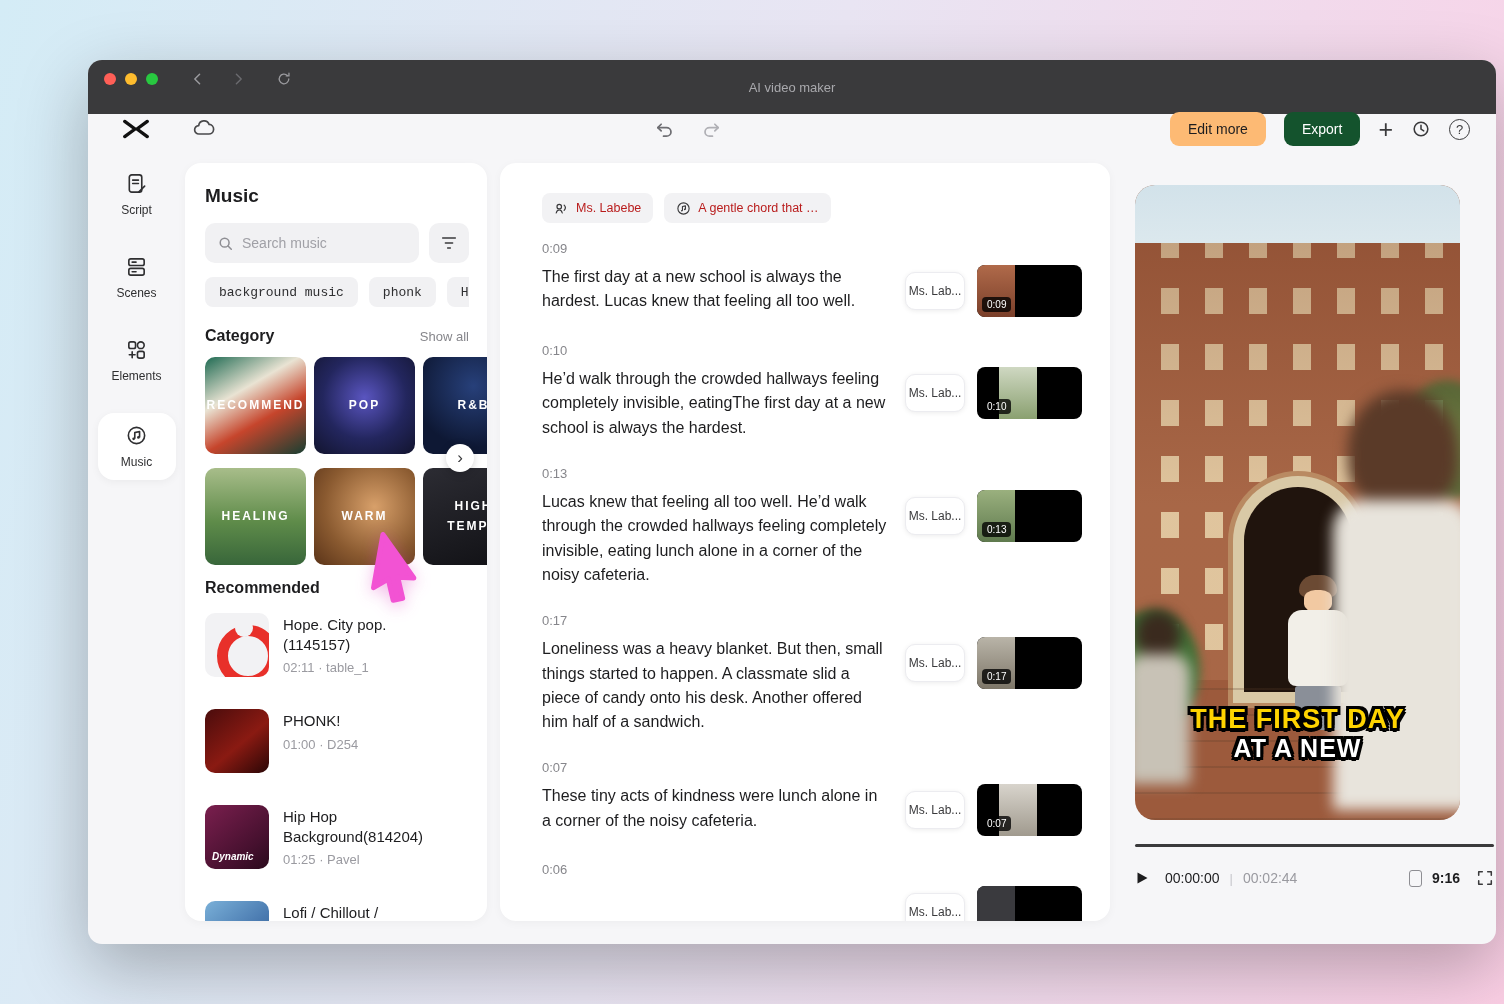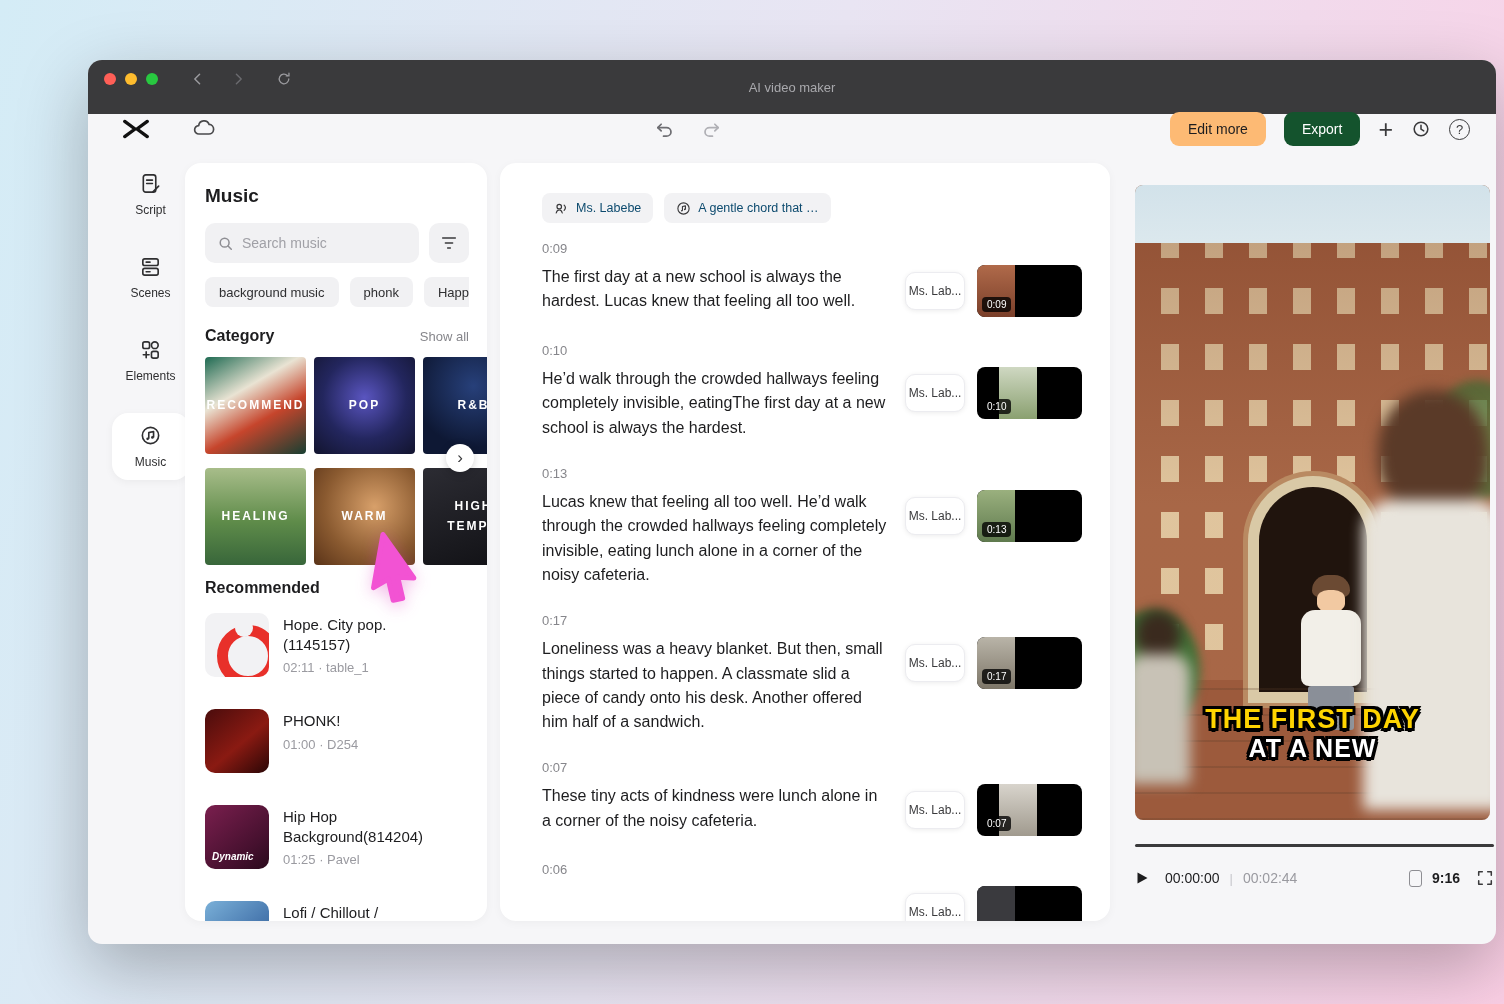--- a/index.html
+++ b/index.html
@@ -37,21 +37,21 @@
   .btn { height:34px; border-radius:9px; border:none; font-size:14px; padding:0 18px;
          font-family:inherit; cursor:pointer; }
   .btn-plain { background:#fdba74; color:#1d1d1f; }
   .btn-accent { color:#fff; font-weight:500; }
   .icon-plain { color:#3a3a3c; cursor:pointer; display:flex; align-items:center; }
   .plus-btn { font-size:25px; font-weight:300; line-height:1; color:#3a3a3c; }
   .help-btn { width:21px; height:21px; border:1.6px solid #3a3a3c; border-radius:50%;
               font-size:13px; display:flex; align-items:center; justify-content:center; }
 
   
-  .rail { position:absolute; left:14px; top:104px; width:97px; display:flex; flex-direction:column; align-items:center; gap:22px; }
+  .rail { position:absolute; left:0; top:104px; width:97px; display:flex; flex-direction:column; align-items:center; gap:22px; }
   .rail-item { width:78px; padding:8px 0; display:flex; flex-direction:column; align-items:center; gap:5px;
                color:#2f2f31; font-size:12px; cursor:pointer; border-radius:16px; }
   .rail-item svg { width:23px; height:23px; }
   .rail-item.active { background:#fff; box-shadow:0 2px 8px rgba(0,0,0,.05); padding:11px 0; font-weight:500; }
 
   
   .panel { position:absolute; top:103px; height:758px; background:#fff; border-radius:16px;
            box-shadow:0 2px 10px rgba(0,0,0,.04); overflow:hidden; }
   .music-panel { left:97px; width:302px; padding:20px 18px 0 20px; }
   .transcript-panel { left:412px; width:610px; padding:30px 28px 0 42px; }
@@ -63,26 +63,26 @@
                 border-radius:10px; padding:0 12px; color:#8e8e93; }
   .search-box svg { width:17px; height:17px; flex:none; }
   .search-box input { border:none; background:transparent; outline:none; font-size:14px; width:100%;
                       font-family:inherit; color:#1d1d1f; }
   .search-box input::placeholder { color:#a0a0a6; }
   .filter-btn { width:40px; height:40px; background:#f1f1f3; border-radius:10px; display:flex;
                 align-items:center; justify-content:center; color:#3a3a3c; cursor:pointer; flex:none; }
   .filter-btn svg { width:18px; height:18px; }
   .tag-row { display:flex; gap:11px; margin-bottom:20px; white-space:nowrap; overflow:hidden; }
   .tag-chip { height:30px; background:#f1f1f3; border-radius:8px; padding:0 14px; font-size:13px;
-              color:#2f2f31; display:flex; align-items:center; cursor:pointer; flex:none; }
+              color:#2f2f31; display:flex; align-items:center; cursor:pointer; flex:none;font-family:Liberation Mono, monospace; }
   .cat-head { display:flex; align-items:baseline; justify-content:space-between; margin-bottom:12px; }
   .cat-title { font-size:16px; font-weight:600; color:#1d1d1f; }
   .show-all { font-size:13px; color:#86868b; cursor:pointer; }
   .cat-grid { width:320px; display:grid; grid-template-columns:repeat(3,101px); gap:14px 8px; margin-bottom:14px; }
-  .cat-card { height:97px; border-radius:4px; display:flex; align-items:center; justify-content:center;
+  .cat-card { height:97px; border-radius:10px; display:flex; align-items:center; justify-content:center;
               text-align:center; color:#fff; font-size:12px; font-weight:700; letter-spacing:2px;
               cursor:pointer; padding:0 6px; line-height:1.6; }
   .cc-0 { background:linear-gradient(150deg,#1e6a52 0%,#e9e3d3 35%,#c6452c 62%,#173f32 100%); }
   .cc-1 { background:radial-gradient(circle at 50% 42%,#5a55c0 0%,#23265e 55%,#12142e 100%); }
   .cc-2 { background:radial-gradient(circle at 50% 30%,#27407a,#0e1834 72%); }
   .cc-3 { background:linear-gradient(180deg,#a8bd8a 0%,#5f8c4a 55%,#38663a 100%); }
   .cc-4 { background:radial-gradient(circle at 60% 40%,#d8a06a,#8a5a30 60%,#5a3318 100%); }
   .cc-5 { background:linear-gradient(160deg,#2c2c33,#101014); }
   .cat-next { position:absolute; right:13px; top:281px; width:28px; height:28px; border-radius:50%;
               background:#fff; box-shadow:0 2px 8px rgba(0,0,0,.18); display:flex; align-items:center;
@@ -100,21 +100,21 @@
   .tt-3 { background:linear-gradient(140deg,#7ab0d8,#4a7ab0 55%,#2f5a8a); }
   .track-badge { position:absolute; left:7px; bottom:7px; color:#fff; font-size:10px; font-weight:700;
                  font-style:italic; }
   .track-info { padding-top:2px; }
   .track-name { font-size:15px; color:#1d1d1f; line-height:1.3; max-width:170px; }
   .track-meta { font-size:13px; color:#9a9aa0; margin-top:6px; }
 
   
   .chip-row { display:flex; gap:11px; margin-bottom:18px; }
   .tr-chip { height:30px; background:#f2f2f4; border-radius:8px; padding:0 12px; display:flex;
-             align-items:center; gap:7px; font-size:12.5px; color:#0c4a6e; cursor:pointer; }
+             align-items:center; gap:7px; font-size:12.5px; color:#b91c1c; cursor:pointer; }
   .tr-chip svg { width:15px; height:15px; color:#3a3a3c; }
   .seg { margin-bottom:26px; }
   .seg-time { font-size:13px; color:#86868b; margin-bottom:9px; }
   .seg-row { display:flex; align-items:flex-start; }
   .seg-text { width:345px; font-size:16px; line-height:1.52; color:#1d1d1f; cursor:text; }
   .seg-right { margin-left:auto; display:flex; align-items:center; }
   .spk-chip { width:60px; height:38px; background:#fff; border:1px solid #ececf0; border-radius:10px;
               box-shadow:0 1px 5px rgba(0,0,0,.08); font-size:12px; color:#3a3a3c; display:flex;
               align-items:center; justify-content:center; overflow:hidden; white-space:nowrap;
               cursor:pointer; margin-right:12px; padding:0 6px; }
@@ -124,21 +124,21 @@
   .th-0 .seg-frame { background:linear-gradient(180deg,#b06a4a,#7a3f2a); }
   .th-1 .seg-frame { background:linear-gradient(180deg,#cfd8c2,#8aa070); left:22px; }
   .th-2 .seg-frame { background:linear-gradient(180deg,#9ab07e,#5f7a4e); }
   .th-3 .seg-frame { background:linear-gradient(180deg,#b9b4a8,#7d7668); }
   .th-4 .seg-frame { background:linear-gradient(180deg,#d8d4cc,#a09a8e); left:22px; }
   .th-5 .seg-frame { background:#3a3a3e; }
   .thumb-time { position:absolute; left:5px; bottom:5px; background:rgba(0,0,0,.78); color:#fff;
                 font-size:10px; padding:2px 5px; border-radius:4px; }
 
   
-  .video { position:absolute; left:1047px; top:125px; width:355px; height:635px; border-radius:8px;
+  .video { position:absolute; left:1047px; top:125px; width:325px; height:635px; border-radius:20px;
            overflow:hidden; background:#9c5a3c; cursor:pointer; }
   .pv-sky { position:absolute; left:0; top:0; width:100%; height:85px;
             background:linear-gradient(#d2e2ea,#e0ebef); }
   .pv-building { position:absolute; left:0; top:58px; width:100%; bottom:140px;
        background-color:#dcc49e;
        background-image:repeating-linear-gradient(90deg,#9e5c3e 0 26px,rgba(0,0,0,0) 26px 44px),
                         repeating-linear-gradient(0deg,#9e5c3e 0 30px,rgba(0,0,0,0) 30px 56px); }
   .pv-building::after { content:""; position:absolute; inset:0;
        background:linear-gradient(180deg,rgba(120,60,35,.25),rgba(255,200,150,.1) 60%); }
   .pv-arch { position:absolute; left:50%; transform:translateX(-50%); bottom:128px; width:108px;

